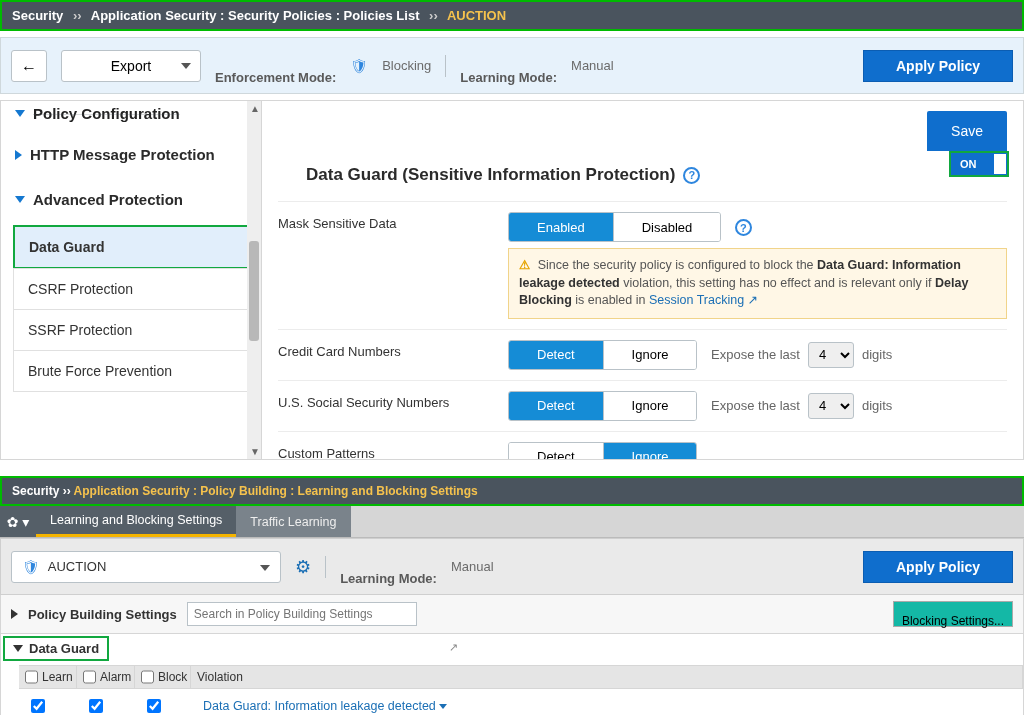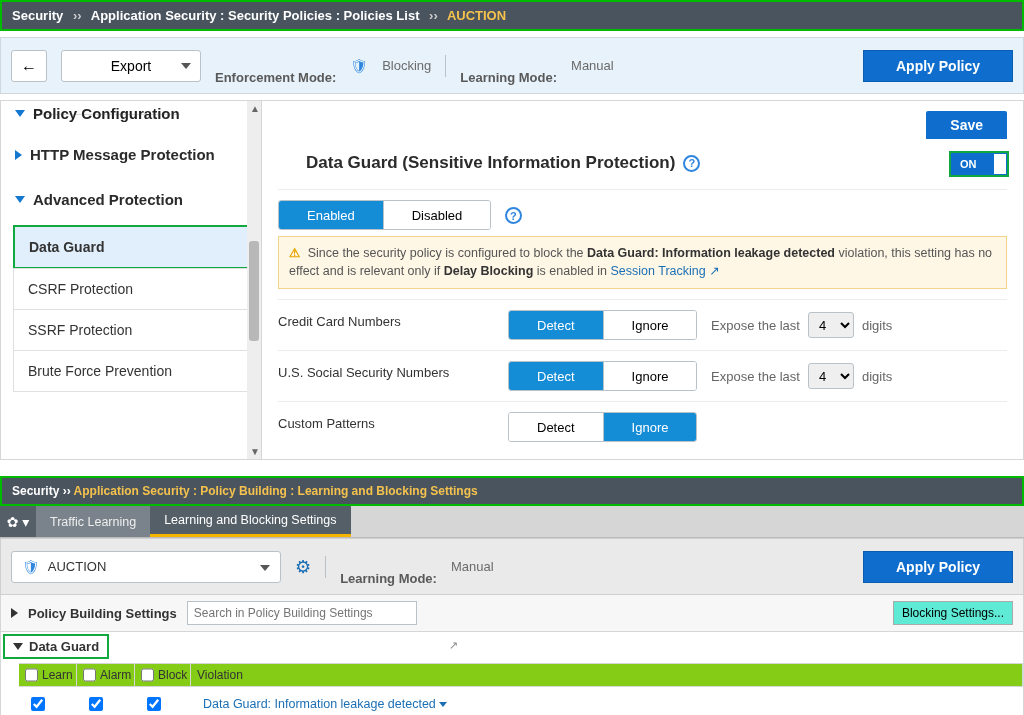--- a/index.html
+++ b/index.html
@@ -34,21 +34,21 @@
   .sb-link { display: block; padding: 12px 14px; border: 1px solid #e0e0e0; margin-top: -1px; color: #333; background: #fff; font-size: 14px; cursor: pointer; }
   .sb-link.sel { background: #e1eefb; border: 2px solid #11a83f; font-weight: bold; }
   .sb-scroll { position: absolute; right: 0; top: 0; bottom: 0; width: 14px; background: #eee; }
   .sb-scroll-thumb { position: absolute; left: 2px; width: 10px; background: #b8b8b8; top: 140px; height: 100px; border-radius: 3px; }
   .sb-scroll-up, .sb-scroll-down { position: absolute; left: 3px; font-size: 10px; color: #666; }
   .sb-scroll-up { top: 2px; }
   .sb-scroll-down { bottom: 2px; }
 
   .content { flex: 1; border: 1px solid #d6d6d6; border-left: none; padding: 10px 16px 0 16px; overflow: hidden; position: relative; }
   .save-row { text-align: right; }
-  .btn-save { background: #0f6ecd; color: #fff; border: none; padding: 6px 24px; font-weight: bold; font-size: 14px; border-radius: 2px 2px 0 0; cursor: pointer; }
+  .btn-save { background: #0f6ecd; color: #fff; border: none; padding: 12px 24px; font-weight: normal; font-size: 14px; border-radius: 2px 2px 0 0; cursor: pointer; }
   h2.section-title { font-size: 17px; font-weight: bold; color: #2b2b2b; display: flex; align-items: center; gap: 8px; margin-top: 14px; margin-left: 28px; }
   .help { width: 17px; height: 17px; border: 2px solid #2e86de; border-radius: 50%; color: #2e86de; font-size: 11px; display: inline-flex; align-items: center; justify-content: center; font-weight: bold; }
   .toggle-on-wrap { position: absolute; right: 14px; top: 50px; border: 2px solid #11a83f; padding: 0; }
   .toggle-on { width: 56px; height: 22px; background: #0f6ecd; color: #fff; font-weight: bold; font-size: 11px; display: flex; align-items: center; padding-left: 9px; position: relative; }
   .toggle-knob { position: absolute; right: 1px; top: 1px; width: 12px; height: 20px; background: #fff; }
 
   .setting-row { display: flex; align-items: flex-start; border-top: 1px solid #ececec; padding: 10px 0; }
   .setting-row.first { margin-top: 16px; }
   .setting-label { width: 230px; color: #333; padding-top: 4px; font-size: 13px; }
   .setting-ctrl { flex: 1; }
@@ -77,29 +77,29 @@
   
   .toolbar2 { background: #eaeaea; border: 1px solid #cfcfcf; display: flex; align-items: center; padding: 8px 10px; gap: 14px; }
   .policy-select { display: inline-flex; align-items: center; gap: 8px; background: #fff; border: 1px solid #b9c2c8; border-radius: 3px; height: 32px; width: 270px; padding: 0 10px; cursor: pointer; position: relative; }
   .policy-select .pcaret { position: absolute; right: 10px; }
   .gear-blue { color: #1b6fb5; font-size: 18px; cursor: pointer; }
 
   
   .filter-row { background: #f7f7f7; border: 1px solid #d6d6d6; border-top: none; padding: 6px 10px; display: flex; align-items: center; gap: 10px; }
   .tri-r { width: 0; height: 0; border-top: 5px solid transparent; border-bottom: 5px solid transparent; border-left: 7px solid #333; }
   .search-input { border: 1px solid #b9c2c8; height: 24px; width: 230px; padding: 0 6px; font-size: 12px; }
-  .block-settings-btn { background: #5eead4; border: 1px solid #aaa; height: 24px; padding: 4px 8px; font-size: 12px; cursor: pointer; }
+  .block-settings-btn { background: #14b8a6; border: 1px solid #aaa; height: 24px; padding: 12px 8px; font-size: 12px; cursor: pointer; }
 
   
   .group-head { border: 2px solid #11a83f; padding: 3px 8px; display: inline-flex; align-items: center; gap: 6px; font-weight: bold; font-size: 13px; margin: 2px 0 0 2px; }
   .tri-d { width: 0; height: 0; border-left: 5px solid transparent; border-right: 5px solid transparent; border-top: 7px solid #333; }
   .popout { margin-left: 340px; font-size: 11px; color: #888; }
 
   .viol-table { margin: 4px 0 8px 18px; }
-  .viol-head { display: flex; align-items: flex-end; gap: 0; font-size: 12px; color: #333; border-top: 1px solid #d6d6d6; border-bottom: 1px solid #d6d6d6; background: #84cc16; }
+  .viol-head { display: flex; align-items: flex-end; gap: 0; font-size: 12px; color: #333; border-top: 1px solid #d6d6d6; border-bottom: 1px solid #d6d6d6; background: #e5e5e5; }
   .col { padding: 4px 6px; border-right: 1px solid #d6d6d6; display: flex; align-items: center; gap: 4px; }
   .col-learn { width: 58px; }
   .col-alarm { width: 58px; }
   .col-block { width: 56px; }
   .col-viol { flex: 1; }
   .viol-row { display: flex; align-items: center; font-size: 12.5px; padding: 6px 6px; }
   .viol-row .col { border-right: none; }
   .chk { width: 14px; height: 14px; cursor: pointer; }
   .viol-link { color: #1b6fb5; cursor: pointer; }
   .tiny-caret { border-left: 4px solid transparent; border-right: 4px solid transparent; border-top: 5px solid #1b6fb5; display: inline-block; margin-left: 3px; vertical-align: middle; }
@@ -167,20 +167,21 @@
       <span class="help">?</span>
     </h2>
     <div class="toggle-on-wrap">
       <div class="toggle-on">
         <span>ON</span>
         <div class="toggle-knob"></div>
       </div>
     </div>
 
     <div class="setting-row first">
+      <div class="setting-label">Mask Sensitive Data</div>
       <div class="setting-ctrl">
         <div class="seg">
           <button class="act">Enabled</button>
           <span class="divider"></span>
           <button>Disabled</button>
         </div>
         <span class="after-seg">
             <span class="help">?</span>
           </span>
         <div class="notice">
@@ -242,25 +243,25 @@
 </div>
 
 <div class="crumb-bar2">
   <span>Security</span>
   <span class="sep"> ›› </span>
   <span class="active2">Application Security : Policy Building : Learning and Blocking Settings</span>
 </div>
 
 <div class="tabs-row">
   <div class="gear-tab">✿ ▾</div>
+  <div class="tab act">
+      <span>Learning and Blocking Settings</span>
+    </div>
   <div class="tab inact">
       <span>Traffic Learning</span>
-    </div>
-  <div class="tab act">
-      <span>Learning and Blocking Settings</span>
     </div>
 </div>
 
 <div class="toolbar2">
   <div class="policy-select">
     <span class="shield">🛡</span>
     <span>AUCTION</span>
     <span class="caret-down pcaret"></span>
   </div>
   <span class="gear-blue">⚙</span>

